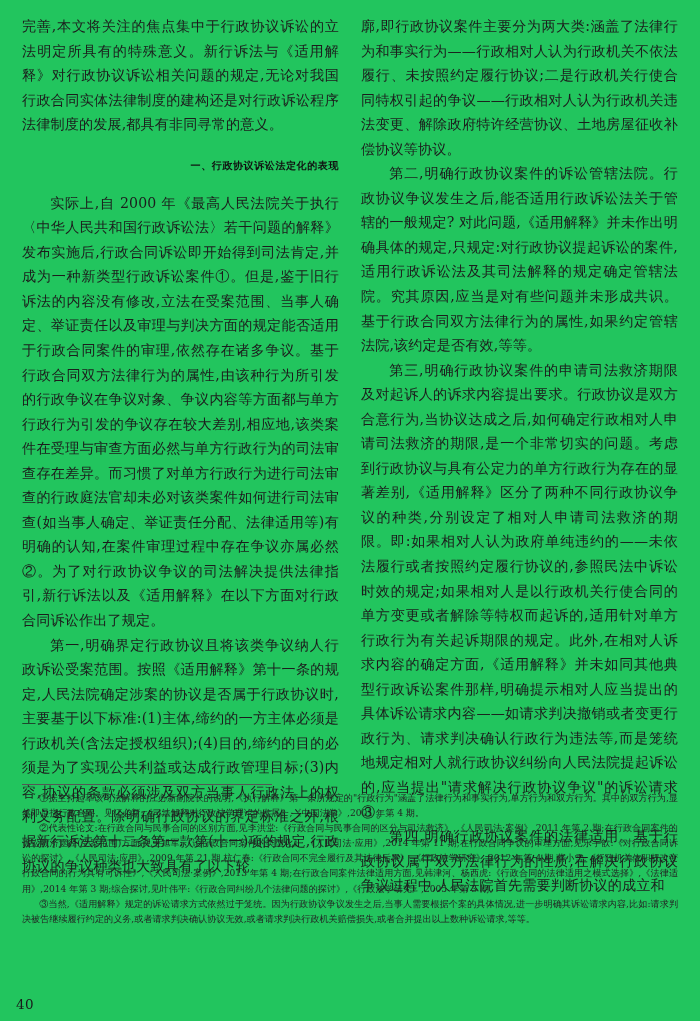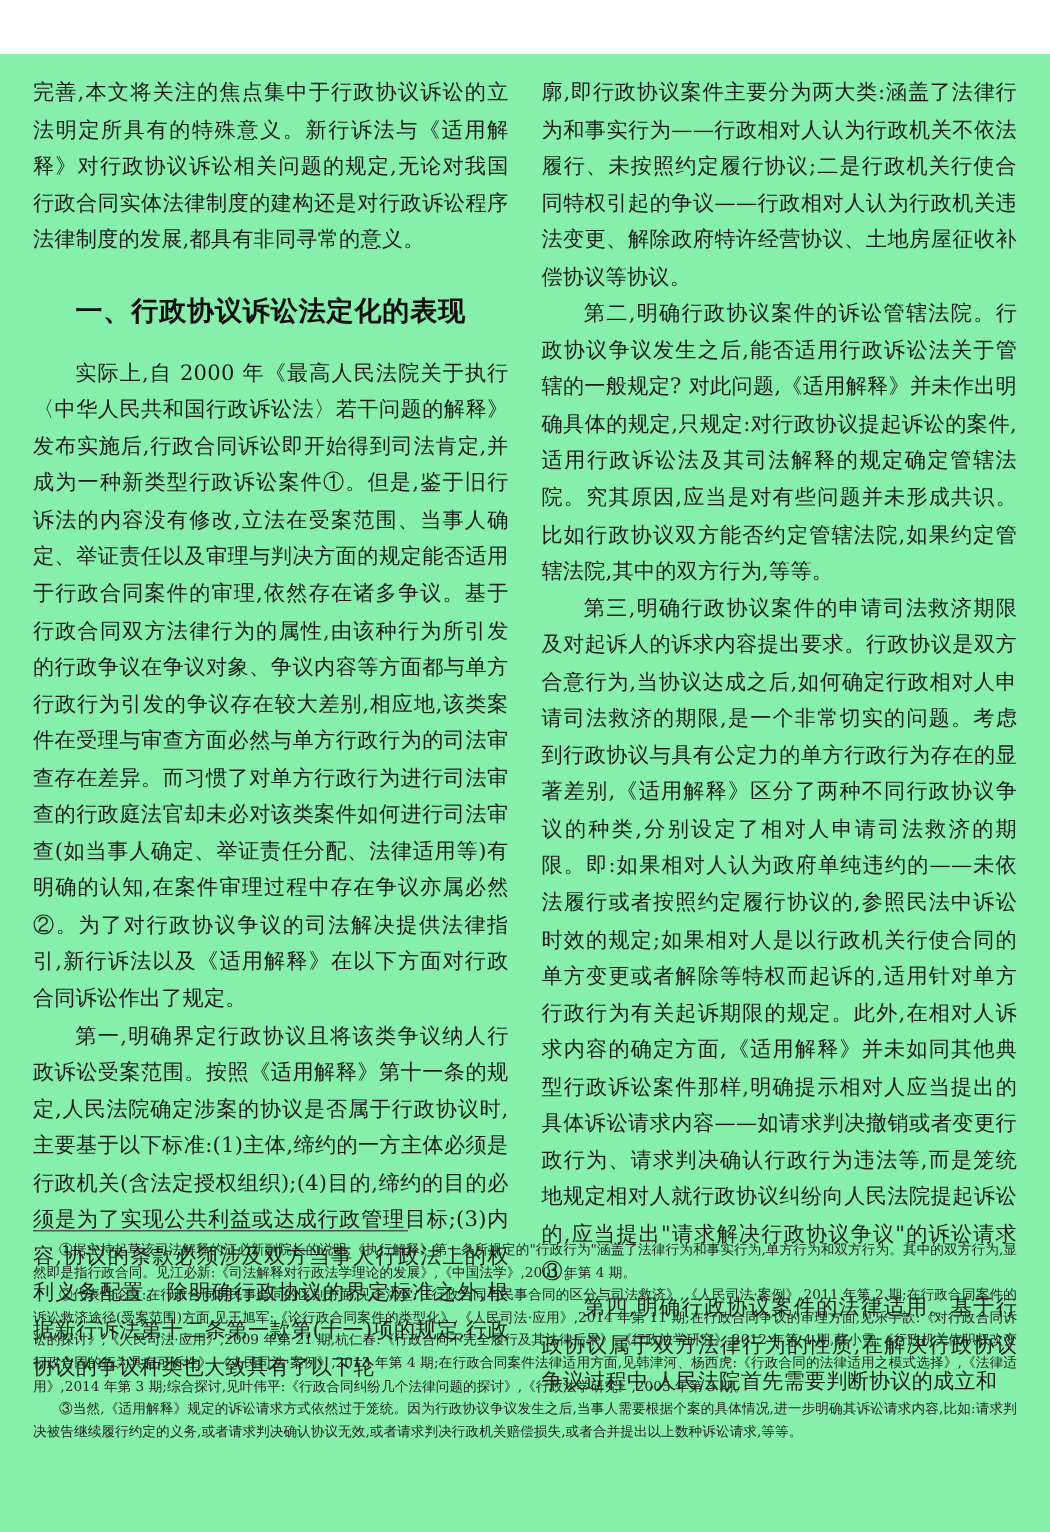--- a/index.html
+++ b/index.html
@@ -11,22 +11,21 @@
     width: 700px;
     height: 1021px;
     overflow: hidden;
     font-family: "DejaVu Serif", "Liberation Serif", serif;
     color: #1a1a1a;
     position: relative;
   }
   #page {
     position: absolute;
     inset: 0;
-    background: #86efac;
-    margin-top: 36px;
+    background: #22c55e;
   }
   
   .columns {
     position: absolute;
     left: 22px;
     top: 14px;
     width: 656px;
     height: 760px;
     display: flex;
     gap: 22px;
@@ -42,22 +41,22 @@
     text-justify: inter-character;
     letter-spacing: 0.15px;
     margin: 0;
     text-indent: 2em;
     color: #1c1c1c;
   }
   .para.noindent { text-indent: 0; }
   .sec-head {
     font-family: "DejaVu Sans", "Liberation Sans", sans-serif;
     font-weight: bold;
-    font-size: 18px;
-    text-align: center;
+    font-size: 10px;
+    text-align: right;
     margin: 22px 0 18px 0;
     letter-spacing: 0.6px;
     color: #101010;
   }
   
   .fn-wrap {
     position: absolute;
     left: 22px;
     top: 784px;
     width: 656px;
@@ -102,21 +101,21 @@
       <h2 class="sec-head">一、行政协议诉讼法定化的表现</h2>
 
       <p class="para">实际上,自 2000 年《最高人民法院关于执行〈中华人民共和国行政诉讼法〉若干问题的解释》发布实施后,行政合同诉讼即开始得到司法肯定,并成为一种新类型行政诉讼案件①。但是,鉴于旧行诉法的内容没有修改,立法在受案范围、当事人确定、举证责任以及审理与判决方面的规定能否适用于行政合同案件的审理,依然存在诸多争议。基于行政合同双方法律行为的属性,由该种行为所引发的行政争议在争议对象、争议内容等方面都与单方行政行为引发的争议存在较大差别,相应地,该类案件在受理与审查方面必然与单方行政行为的司法审查存在差异。而习惯了对单方行政行为进行司法审查的行政庭法官却未必对该类案件如何进行司法审查(如当事人确定、举证责任分配、法律适用等)有明确的认知,在案件审理过程中存在争议亦属必然②。为了对行政协议争议的司法解决提供法律指引,新行诉法以及《适用解释》在以下方面对行政合同诉讼作出了规定。</p>
 
       <p class="para">第一,明确界定行政协议且将该类争议纳人行政诉讼受案范围。按照《适用解释》第十一条的规定,人民法院确定涉案的协议是否属于行政协议时,主要基于以下标准:(1)主体,缔约的一方主体必须是行政机关(含法定授权组织);(4)目的,缔约的目的必须是为了实现公共利益或达成行政管理目标;(3)内容,协议的条款必须涉及双方当事人行政法上的权利义务配置。除明确行政协议的界定标准之外,根据新行诉法第十二条第一款第(十一)项的规定,行政协议的争议种类也大致具有了以下轮</p>
     </div>
 
     <div class="col">
       <p class="para noindent">廓,即行政协议案件主要分为两大类:涵盖了法律行为和事实行为——行政相对人认为行政机关不依法履行、未按照约定履行协议;二是行政机关行使合同特权引起的争议——行政相对人认为行政机关违法变更、解除政府特许经营协议、土地房屋征收补偿协议等协议。</p>
 
-      <p class="para">第二,明确行政协议案件的诉讼管辖法院。行政协议争议发生之后,能否适用行政诉讼法关于管辖的一般规定? 对此问题,《适用解释》并未作出明确具体的规定,只规定:对行政协议提起诉讼的案件,适用行政诉讼法及其司法解释的规定确定管辖法院。究其原因,应当是对有些问题并未形成共识。比如行政协议双方能否约定管辖法院,如果约定管辖法院,其中的双方行为,等等。</p>
+      <p class="para">第二,明确行政协议案件的诉讼管辖法院。行政协议争议发生之后,能否适用行政诉讼法关于管辖的一般规定? 对此问题,《适用解释》并未作出明确具体的规定,只规定:对行政协议提起诉讼的案件,适用行政诉讼法及其司法解释的规定确定管辖法院。究其原因,应当是对有些问题并未形成共识。基于行政合同双方法律行为的属性,如果约定管辖法院,该约定是否有效,等等。</p>
 
       <p class="para">第三,明确行政协议案件的申请司法救济期限及对起诉人的诉求内容提出要求。行政协议是双方合意行为,当协议达成之后,如何确定行政相对人申请司法救济的期限,是一个非常切实的问题。考虑到行政协议与具有公定力的单方行政行为存在的显著差别,《适用解释》区分了两种不同行政协议争议的种类,分别设定了相对人申请司法救济的期限。即:如果相对人认为政府单纯违约的——未依法履行或者按照约定履行协议的,参照民法中诉讼时效的规定;如果相对人是以行政机关行使合同的单方变更或者解除等特权而起诉的,适用针对单方行政行为有关起诉期限的规定。此外,在相对人诉求内容的确定方面,《适用解释》并未如同其他典型行政诉讼案件那样,明确提示相对人应当提出的具体诉讼请求内容——如请求判决撤销或者变更行政行为、请求判决确认行政行为违法等,而是笼统地规定相对人就行政协议纠纷向人民法院提起诉讼的,应当提出"请求解决行政协议争议"的诉讼请求③。</p>
 
       <p class="para">第四,明确行政协议案件的法律适用。基于行政协议属于双方法律行为的性质,在解决行政协议争议过程中,人民法院首先需要判断协议的成立和</p>
     </div>
 
   </div>
 
   <div class="fn-wrap">
     <div class="fn-rule"></div>

